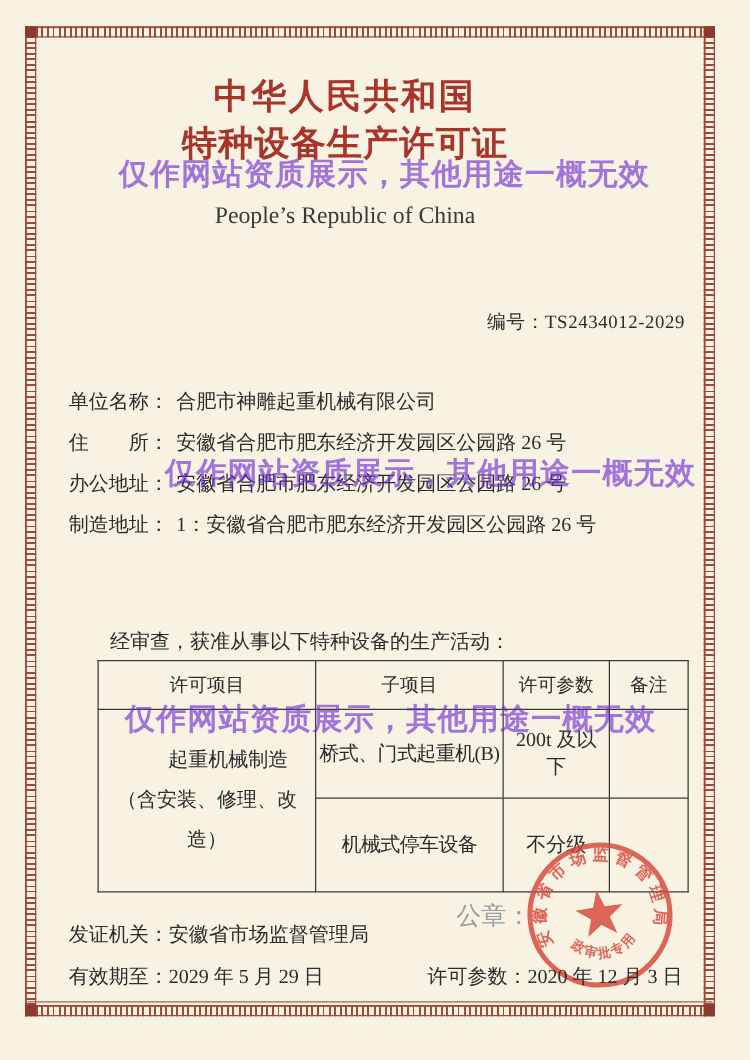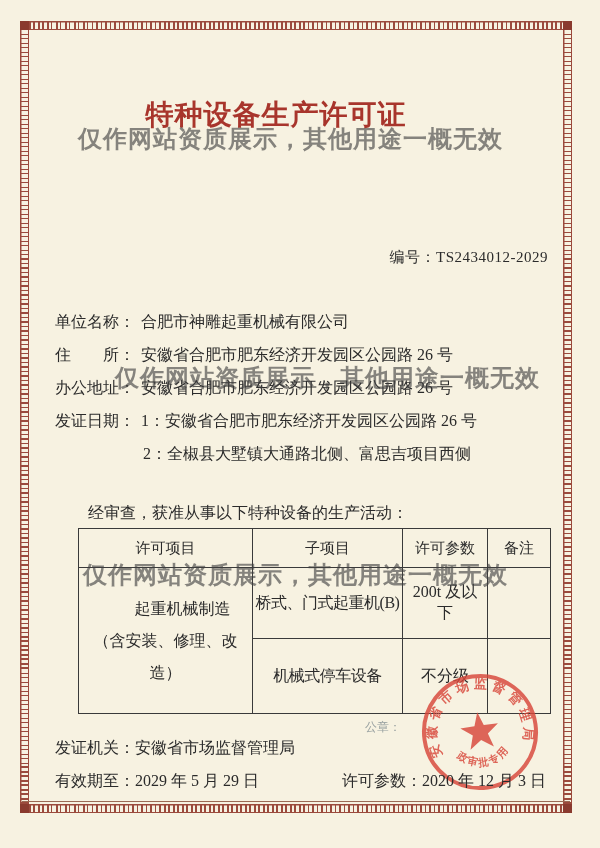--- a/index.html
+++ b/index.html
@@ -57,22 +57,22 @@
     font-size:28px;font-weight:700;color:#a8352c;letter-spacing:1px;}
   .title-en1{position:absolute;left:0;top:137px;width:552px;text-align:center;
     font-size:19px;color:#3a3a3a;}
   .title-en2{position:absolute;left:0;top:162px;width:552px;text-align:center;
     font-size:19px;color:#3a3a3a;}
 
   
   .wm{
     position:absolute;white-space:nowrap;
     font-family:"Liberation Sans","DejaVu Sans",sans-serif;
-    font-weight:700;color:#404040;opacity:.62;
-    font-size:24px;letter-spacing:1px;z-index:30;pointer-events:none;
+    font-weight:700;color:#6d28d9;opacity:.62;
+    font-size:24px;letter-spacing:1px;z-index:30;pointer-events:none;margin-left:17px;
   }
   .wm1{left:78px;top:123px;}
   .wm2{left:115px;top:362px;}
   .wm3{left:83px;top:559px;}
 
   
   .license-no{position:absolute;top:248px;right:52px;font-size:15px;letter-spacing:.5px;}
 
   
   .fields{position:absolute;left:55px;top:312px;width:500px;font-size:16px;}
@@ -96,21 +96,21 @@
     font-weight:400;padding:0 2px;overflow:hidden;
   }
   .col1{width:174px;} .col2{width:150px;} .col3{width:85px;} .col4{width:63px;}
   .hdr-row{height:39px;} .row1{height:71px;} .row2{height:75px;}
   .hdr{font-size:15px;margin-top:26px;}
   .item-cell{text-align:left;padding-left:8px;line-height:32px;}
   .item-line1{padding-left:34px;}
   .sub-cell{text-align:left;padding-left:4px;letter-spacing:-0.5px;}
 
   
-  .seal-label{position:absolute;left:365px;top:719px;font-size:12px;color:#97a0a0;z-index:5;}
+  .seal-label{position:absolute;left:365px;top:719px;font-size:20px;color:#97a0a0;z-index:5;}
   .seal{position:absolute;left:415px;top:667px;width:130px;height:130px;z-index:40;
     transform:rotate(-8deg);opacity:.82;}
 
   
   .footer-line{position:absolute;font-size:16px;white-space:nowrap;}
   .f-issuer{left:55px;top:738px;}
   .f-valid{left:55px;top:771px;}
   .f-issued{left:342px;top:771px;z-index:45;}
 </style>
 </head>
@@ -122,21 +122,23 @@
   <div class="frame frame-h frame-bottom"></div>
   <div class="frame frame-v frame-left"></div>
   <div class="frame frame-v frame-right"></div>
   <div class="corner c-tl"></div>
   <div class="corner c-tr"></div>
   <div class="corner c-bl"></div>
   <div class="corner c-br"></div>
   <div class="bottom-inner-line"></div>
 
 
+  <div class="title-cn1">中华人民共和国</div>
   <div class="title-cn2">特种设备生产许可证</div>
+  <div class="title-en2">People’s Republic of China</div>
 
   <div class="wm wm1">仅作网站资质展示，其他用途一概无效</div>
   <div class="wm wm2">仅作网站资质展示，其他用途一概无效</div>
   <div class="wm wm3">仅作网站资质展示，其他用途一概无效</div>
 
   <div class="license-no"><span>编号：</span><span>TS2434012-2029</span></div>
 
   <div class="fields">
     <div class="field-row">
       <span class="field-label">单位名称：</span>
@@ -144,24 +146,23 @@
     </div>
     <div class="field-row">
       <span class="field-label">住　　所：</span>
       <span class="field-value">安徽省合肥市肥东经济开发园区公园路 26 号</span>
     </div>
     <div class="field-row">
       <span class="field-label">办公地址：</span>
       <span class="field-value">安徽省合肥市肥东经济开发园区公园路 26 号</span>
     </div>
     <div class="field-row">
-      <span class="field-label">发证日期：</span>
+      <span class="field-label">制造地址：</span>
       <span class="field-value">1：安徽省合肥市肥东经济开发园区公园路 26 号</span>
     </div>
-    <div class="mfg-line2">2：全椒县大墅镇大通路北侧、富思吉项目西侧</div>
   </div>
 
   <div class="statement">经审查，获准从事以下特种设备的生产活动：</div>
 
   <table class="lic-table">
     <colgroup>
         <col class="col1">
         <col class="col2">
         <col class="col3">
         <col class="col4">

